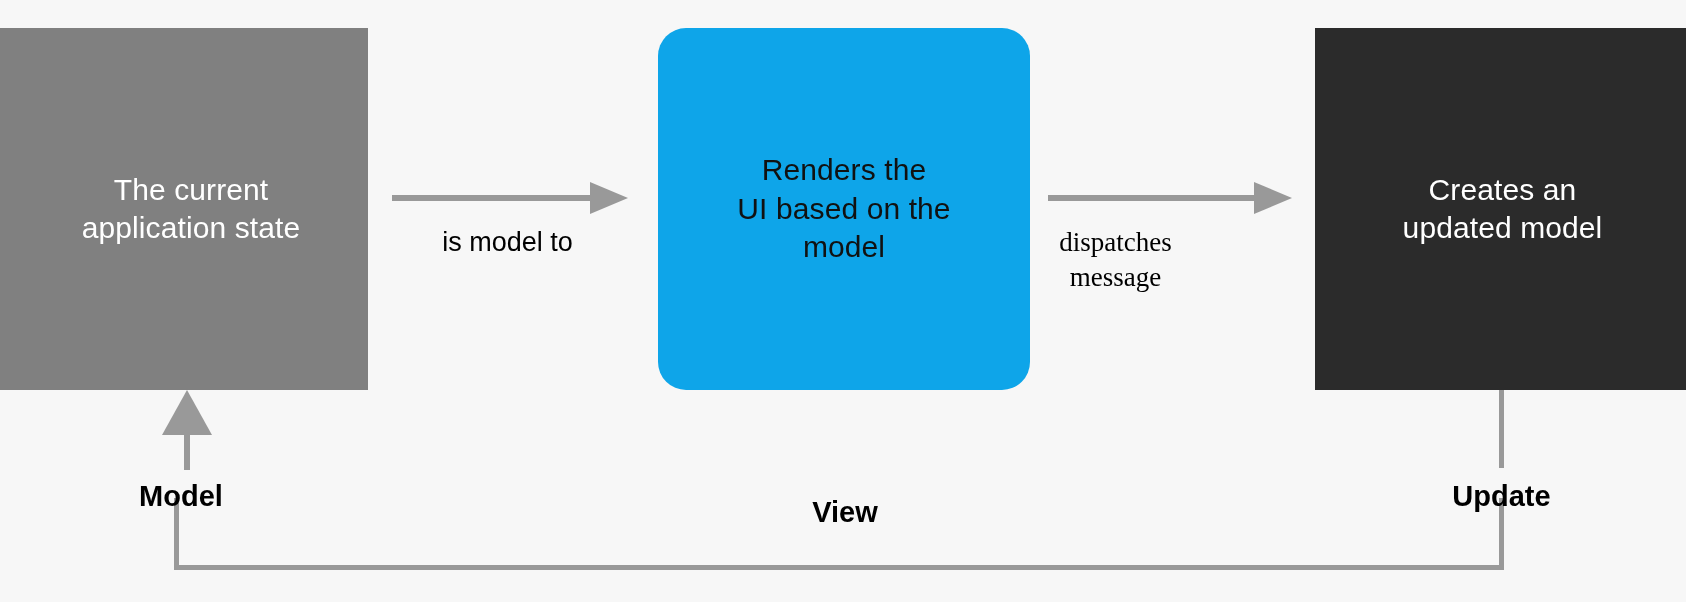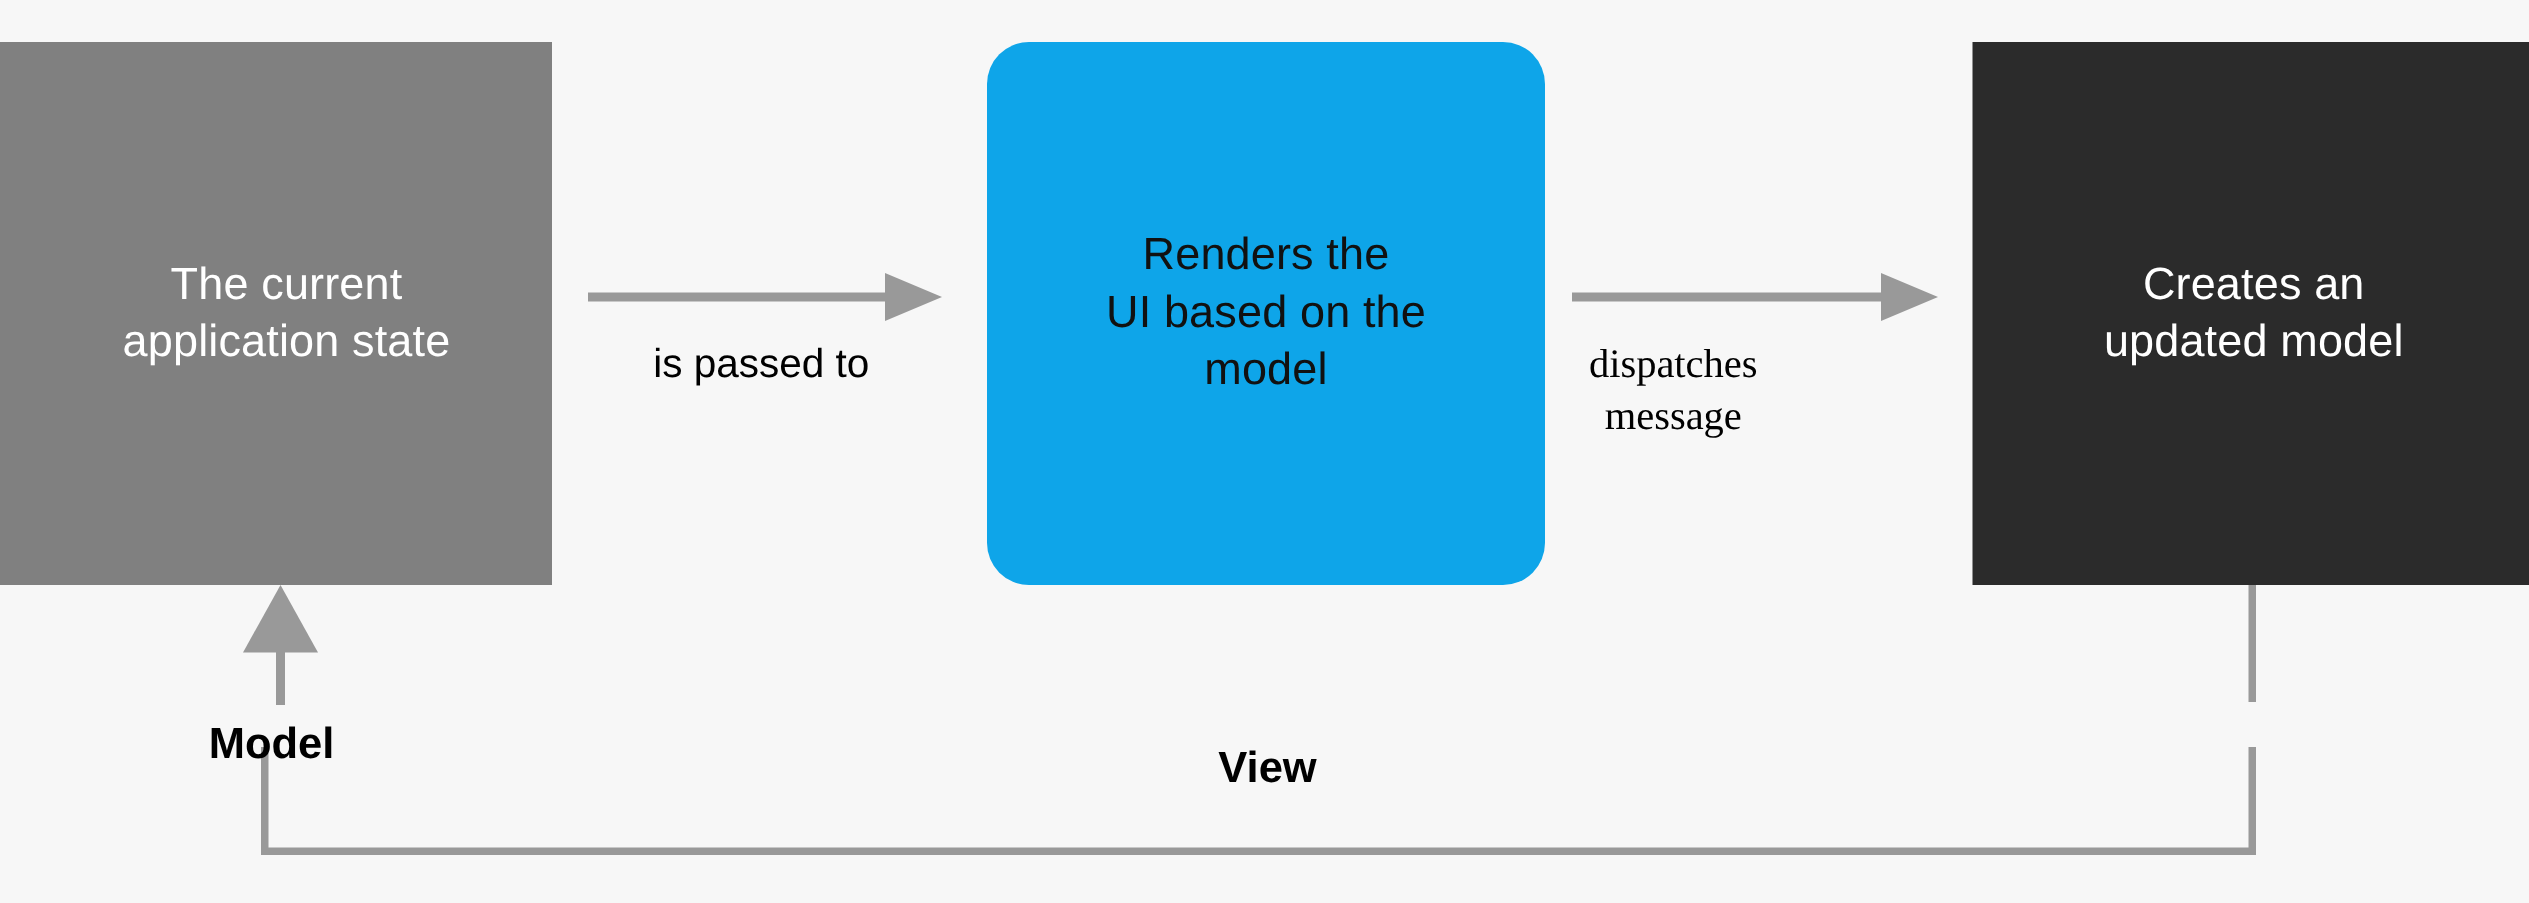--- a/index.html
+++ b/index.html
@@ -163,21 +163,21 @@
     <div class="node-text">Creates an
 updated model</div>
   </div>
 
   <div class="edge" id="edge-1">
     <svg width="236" height="40" viewBox="0 0 236 40">
       <line x1="0" y1="20" x2="204" y2="20" stroke="#999999" stroke-width="6"></line>
       <polygon points="198,4 236,20 198,36" fill="#999999"></polygon>
     </svg>
   </div>
-  <div class="edge-label" id="edge-1-label">is passed to</div>
+  <div class="edge-label" id="edge-1-label">is model to</div>
 
   <div class="edge" id="edge-2">
     <svg width="244" height="40" viewBox="0 0 244 40">
       <line x1="0" y1="20" x2="212" y2="20" stroke="#999999" stroke-width="6"></line>
       <polygon points="206,4 244,20 206,36" fill="#999999"></polygon>
     </svg>
   </div>
   <div class="edge-label" id="edge-2-label">dispatches
 message</div>
 
@@ -187,14 +187,15 @@
   <div id="feedback-left-stub"></div>
   <div id="feedback-up-arrow">
     <svg width="54" height="80" viewBox="0 0 54 80">
       <polygon points="27,0 52,45 2,45" fill="#999999"></polygon>
       <rect x="24" y="42" width="6" height="38" fill="#999999"></rect>
     </svg>
   </div>
 
   <div class="stage-label" id="label-model">Model</div>
   <div class="stage-label" id="label-view">View</div>
+  <div class="stage-label" id="label-update">Update</div>
 
 </div>
 
 </body></html>

